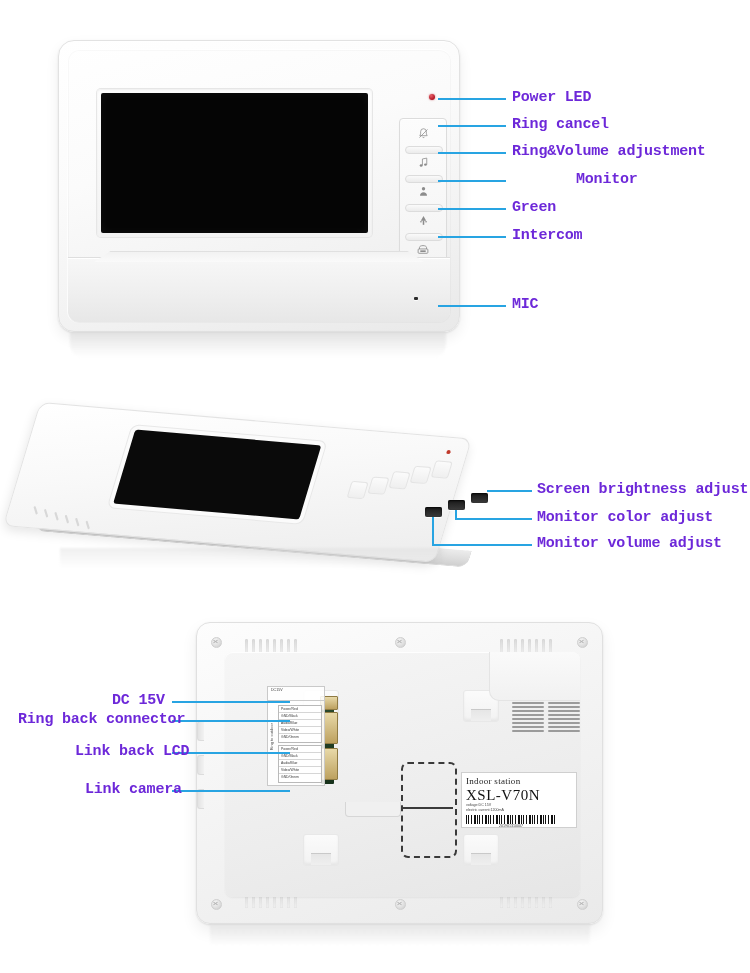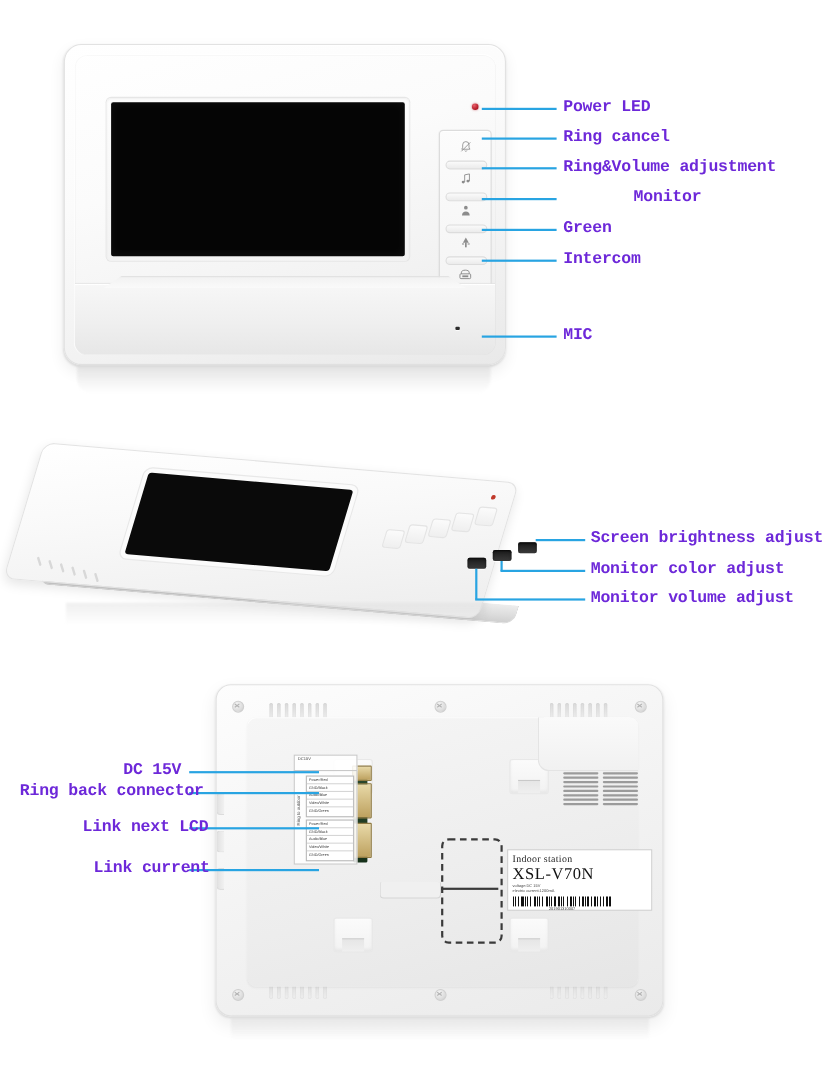--- a/index.html
+++ b/index.html
@@ -281,21 +281,21 @@
   .dc-row{
     position:absolute;left:42px;top:34px;width:56px;height:13px;
     background:rgba(255,255,255,.9);border:1px solid #c9c9c9;
   }
   .dc-row span{
     display:block;font-size:3.6px;line-height:6px;color:#3a3a3a;padding-left:3px;
     white-space:nowrap;
   }
   
   .sticker{
-    position:absolute;left:236px;top:120px;width:132px;height:56px;
+    position:absolute;left:236px;top:120px;width:116px;height:56px;
     background:#ffffff;border:1px solid #cfcfcf;
     padding:3px 4px;box-sizing:border-box;
   }
   .sticker .st-title{
     font-family:"Liberation Serif", serif;
     font-size:9px;color:#1d1d1d;line-height:11px;letter-spacing:.3px;
   }
   .sticker .st-model{
     font-family:"Liberation Serif", serif;
     font-size:15px;color:#111;line-height:16px;letter-spacing:.5px;
@@ -591,17 +591,17 @@
 
     <div class="back-reflection"></div>
 
     <div class="lead" style="left:172px;top:101px;width:118px;"></div>
     <div class="lead" style="left:172px;top:120px;width:118px;"></div>
     <div class="lead" style="left:172px;top:152px;width:118px;"></div>
     <div class="lead" style="left:172px;top:190px;width:118px;"></div>
 
     <div class="callout" style="left:112px;top:93px;">DC 15V</div>
     <div class="callout" style="left:18px;top:112px;">Ring back connector</div>
-    <div class="callout" style="left:75px;top:144px;">Link next LCD</div>
-    <div class="callout" style="left:85px;top:182px;">Link current</div>
+    <div class="callout" style="left:75px;top:144px;">Link back LCD</div>
+    <div class="callout" style="left:85px;top:182px;">Link camera</div>
   </div>
 
 </div>
 
 </body></html>

